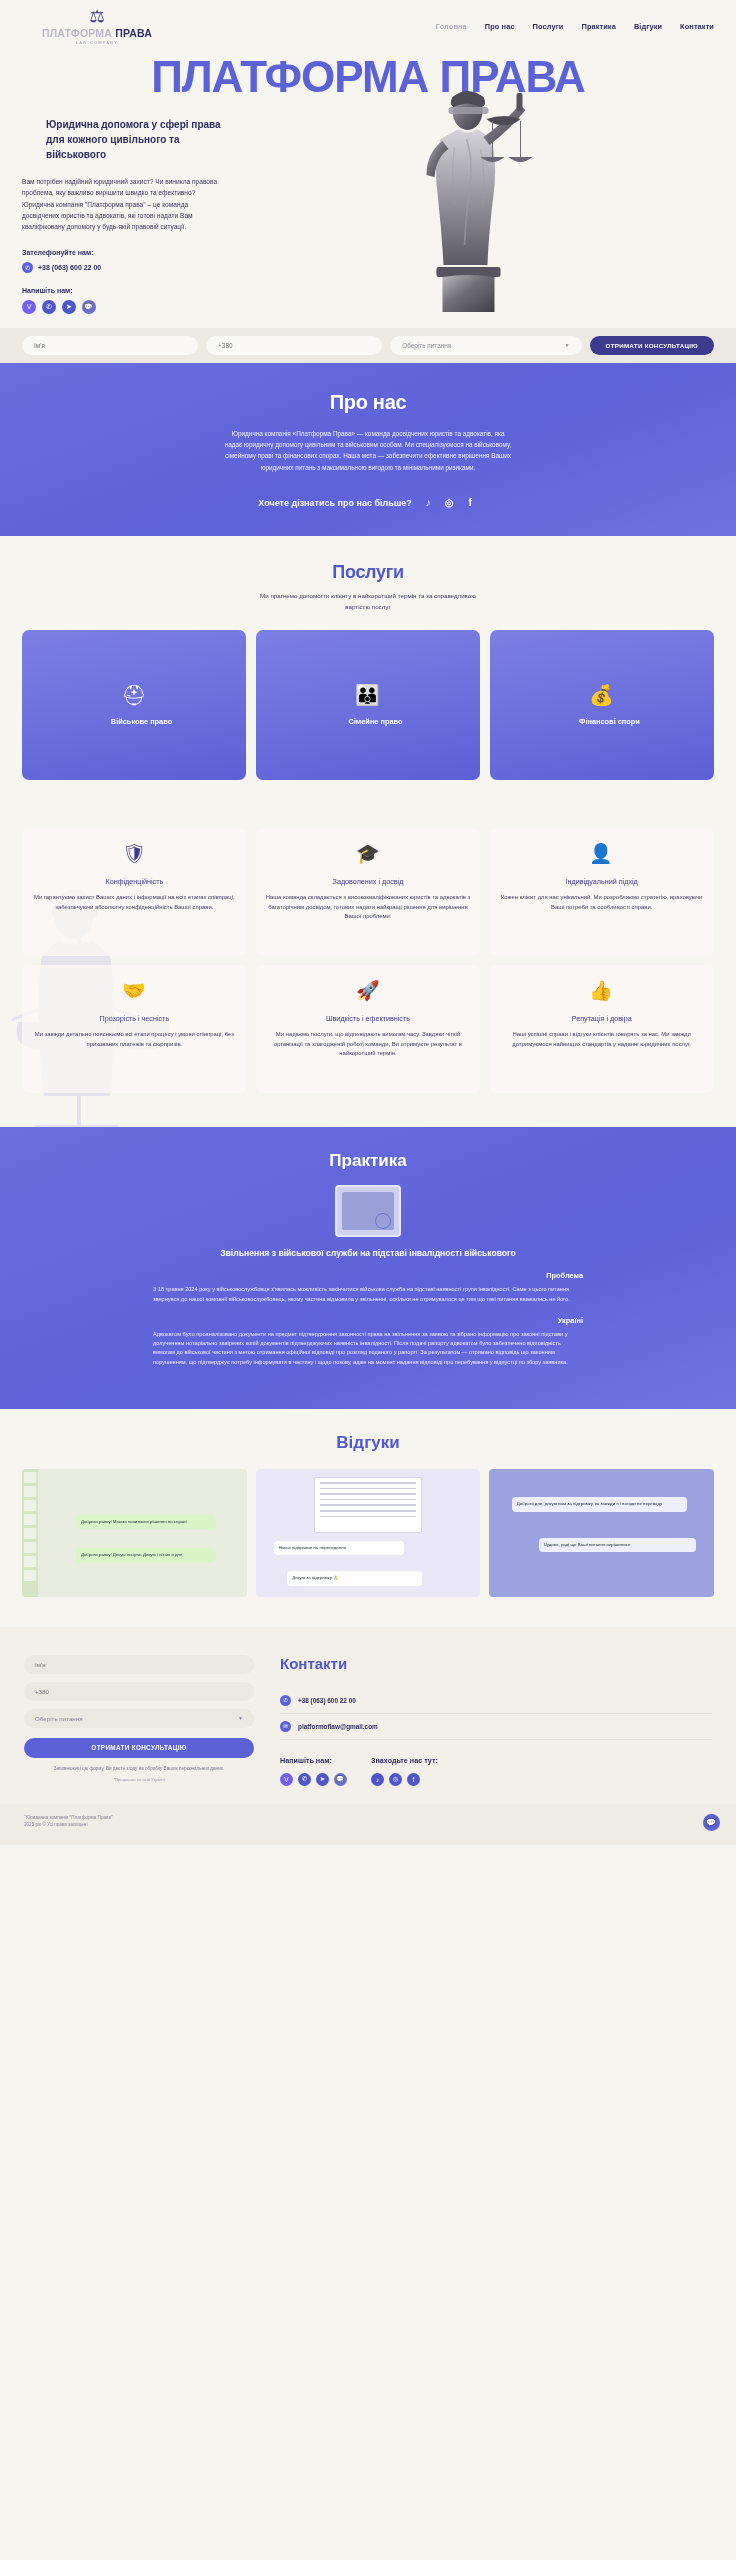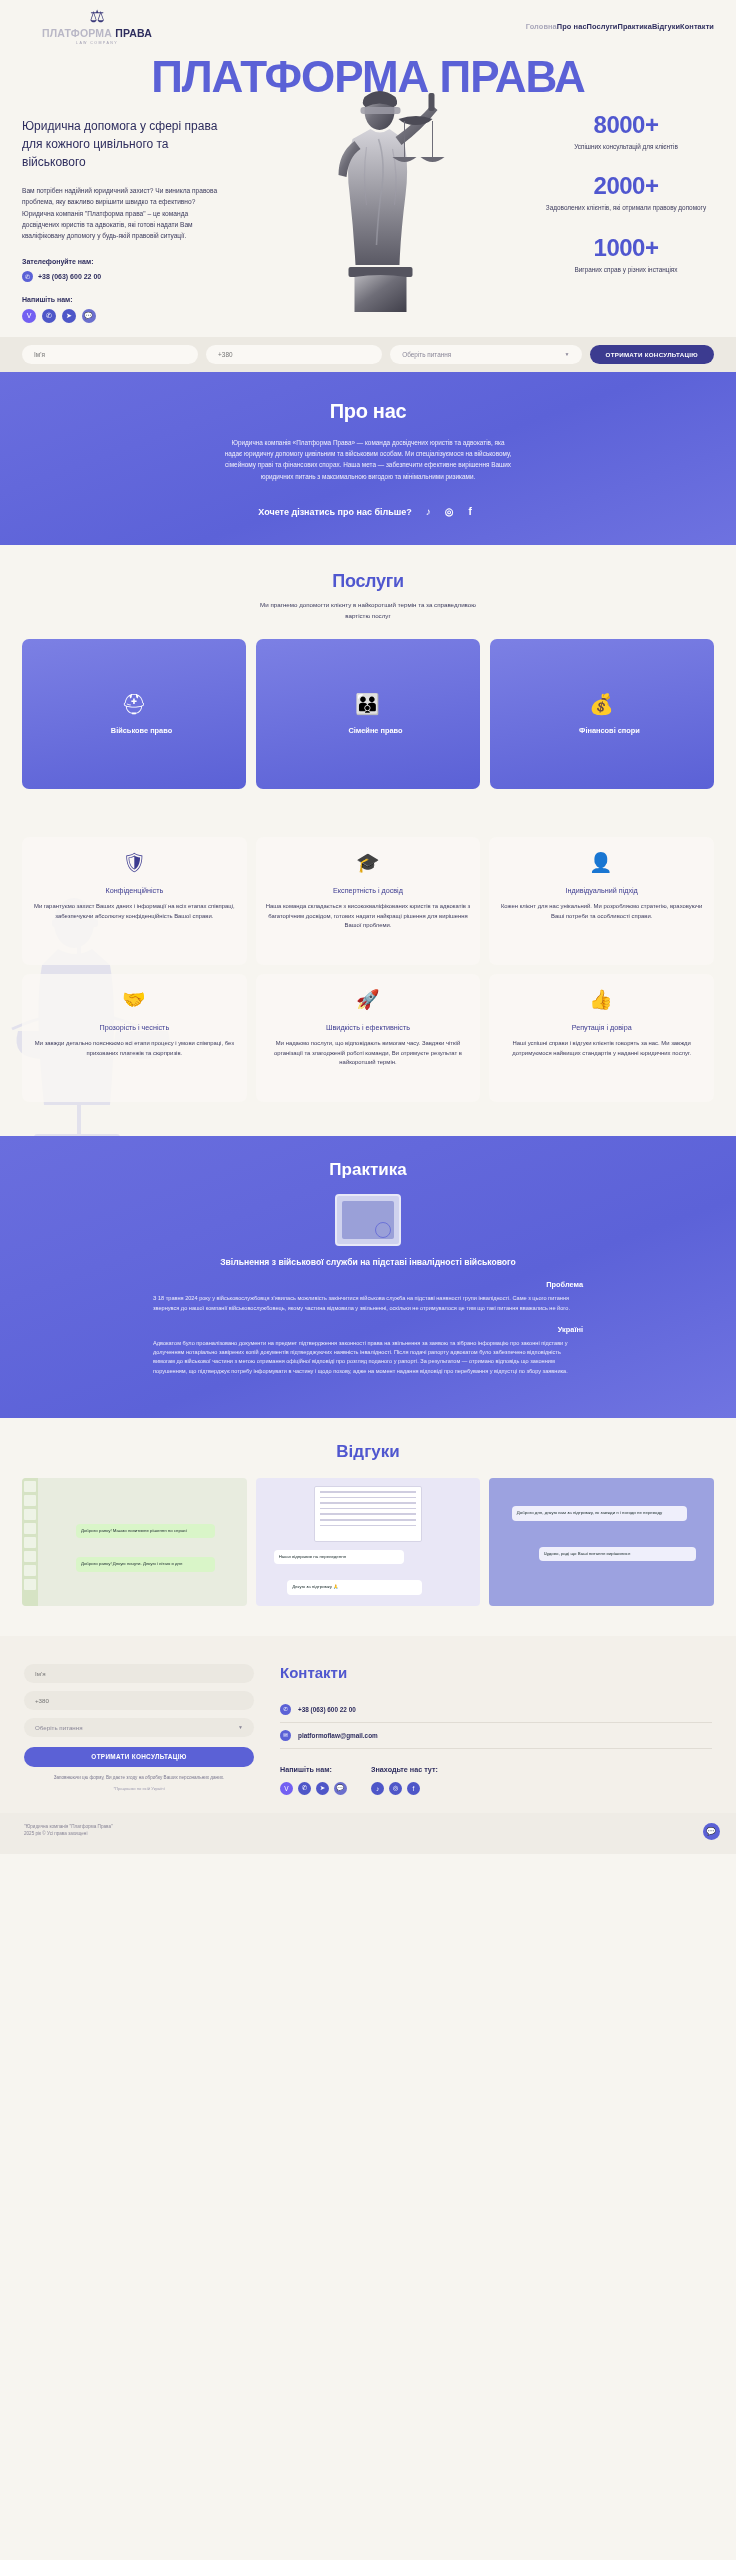--- a/index.html
+++ b/index.html
@@ -11,39 +11,39 @@
   .wrap { width:736px; position:relative; }
 
   
   .header { display:flex; align-items:center; padding:8px 22px 4px 22px; }
   .logo { display:flex; flex-direction:column; align-items:center; width:150px; }
   .logo-mark { font-size:17px; color:#3b3a7a; line-height:1; }
   .logo-text { font-size:10.5px; font-weight:bold; letter-spacing:.2px; margin-top:2px; }
   .logo-text .lt-a { color:#b9b7c6; }
   .logo-text .lt-b { color:#2e2d5e; }
   .logo-sub { font-size:3.6px; color:#9d9bb0; letter-spacing:1.4px; margin-top:2px; }
-  .nav { margin-left:auto; display:flex; align-items:flex-start; }
+  .nav { margin-left:auto; display:flex; gap:18px; align-items:flex-start; }
   .nav a {
     font-size:7.4px; font-weight:bold; color:#2e2d5e;
     text-decoration:none; letter-spacing:.1px; white-space:nowrap;
   }
   .nav a.muted { color:#a9a7ba; }
 
   
   .hero { position:relative; padding-bottom:14px; }
   .hero-title {
     text-align:center; font-size:44px; font-weight:bold;
     color:#5b61d6; letter-spacing:-1px; line-height:1;
     padding:6px 0 4px 0; position:relative; z-index:2;
   }
   .hero-body { display:flex; padding:0 22px; position:relative; z-index:2; }
   .hero-left { width:200px; padding-top:14px; }
   .hero-lead {
-    font-size:12px; font-weight:normal; line-height:1.5;
-    color:#2e2d5e; margin-bottom:14px;
+    font-size:10px; font-weight:bold; line-height:1.5;
+    color:#2e2d5e; margin-bottom:14px;margin-left:24px;
   }
   .hero-para { font-size:6.6px; line-height:1.72; color:#3b3a5c; margin-bottom:16px; }
   .call-label { font-size:7px; font-weight:bold; color:#2e2d5e; margin-bottom:6px; }
   .phone-row { display:flex; align-items:center; gap:5px; margin-bottom:14px; }
   .phone-ic {
     width:11px; height:11px; border-radius:50%; background:#5b61d6;
     color:#fff; font-size:6px; display:flex; align-items:center; justify-content:center;
   }
   .phone-num { font-size:7px; font-weight:bold; color:#2e2d5e; }
   .write-label { font-size:7px; font-weight:bold; color:#2e2d5e; margin-bottom:6px; }
@@ -296,34 +296,20 @@
           <rect x="136" y="16" width="6" height="18" rx="2" fill="#53525d"></rect>
           <path d="M106 42 q18 -6 34 0 q-6 6 -17 6 q-11 0 -17 -6z" fill="#4c4b56"></path>
           <path d="M112 44 l0 36 M140 44 l0 36" stroke="#6e6d78" stroke-width="1"></path>
           <path d="M100 80 q12 10 24 0 z" fill="#6a6974"></path>
           <path d="M128 80 q12 10 24 0 z" fill="#6a6974"></path>
           <rect x="56" y="190" width="64" height="10" rx="2" fill="#55545f"></rect>
           <path d="M62 200 q26 -4 52 0 l0 35 l-52 0z" fill="url(#st)"></path>
         </svg>
       </div>
 
-      <div class="hero-right">
-        <div class="stat">
-          <div class="stat-num">8000+</div>
-          <div class="stat-cap">Успішних консультацій для клієнтів</div>
-        </div>
-        <div class="stat">
-          <div class="stat-num">2000+</div>
-          <div class="stat-cap">Задоволених клієнтів, які отримали правову допомогу</div>
-        </div>
-        <div class="stat">
-          <div class="stat-num">1000+</div>
-          <div class="stat-cap">Виграних справ у різних інстанціях</div>
-        </div>
-      </div>
     </div>
   </section>
 
   <div class="formbar">
     <input class="fb-input" placeholder="Ім'я" style="">
     <input class="fb-input" placeholder="+380" style="">
     <div class="fb-select">
       <span>Оберіть питання</span>
       <span class="fb-caret">▼</span>
     </div>
@@ -376,21 +362,21 @@
     </svg>
 
     <div class="why-grid">
       <div class="why-card">
         <div class="why-ic">🛡</div>
         <div class="why-t">Конфіденційність</div>
         <div class="why-d">Ми гарантуємо захист Ваших даних і інформації на всіх етапах співпраці, забезпечуючи абсолютну конфіденційність Вашої справи.</div>
       </div>
       <div class="why-card">
         <div class="why-ic">🎓</div>
-        <div class="why-t">Експертність і досвід</div>
+        <div class="why-t">Задоволених і досвід</div>
         <div class="why-d">Наша команда складається з висококваліфікованих юристів та адвокатів з багаторічним досвідом, готових надати найкращі рішення для вирішення Вашої проблеми.</div>
       </div>
       <div class="why-card">
         <div class="why-ic">👤</div>
         <div class="why-t">Індивідуальний підхід</div>
         <div class="why-d">Кожен клієнт для нас унікальний. Ми розробляємо стратегію, враховуючи Ваші потреби та особливості справи.</div>
       </div>
       <div class="why-card">
         <div class="why-ic">🤝</div>
         <div class="why-t">Прозорість і чесність</div>

